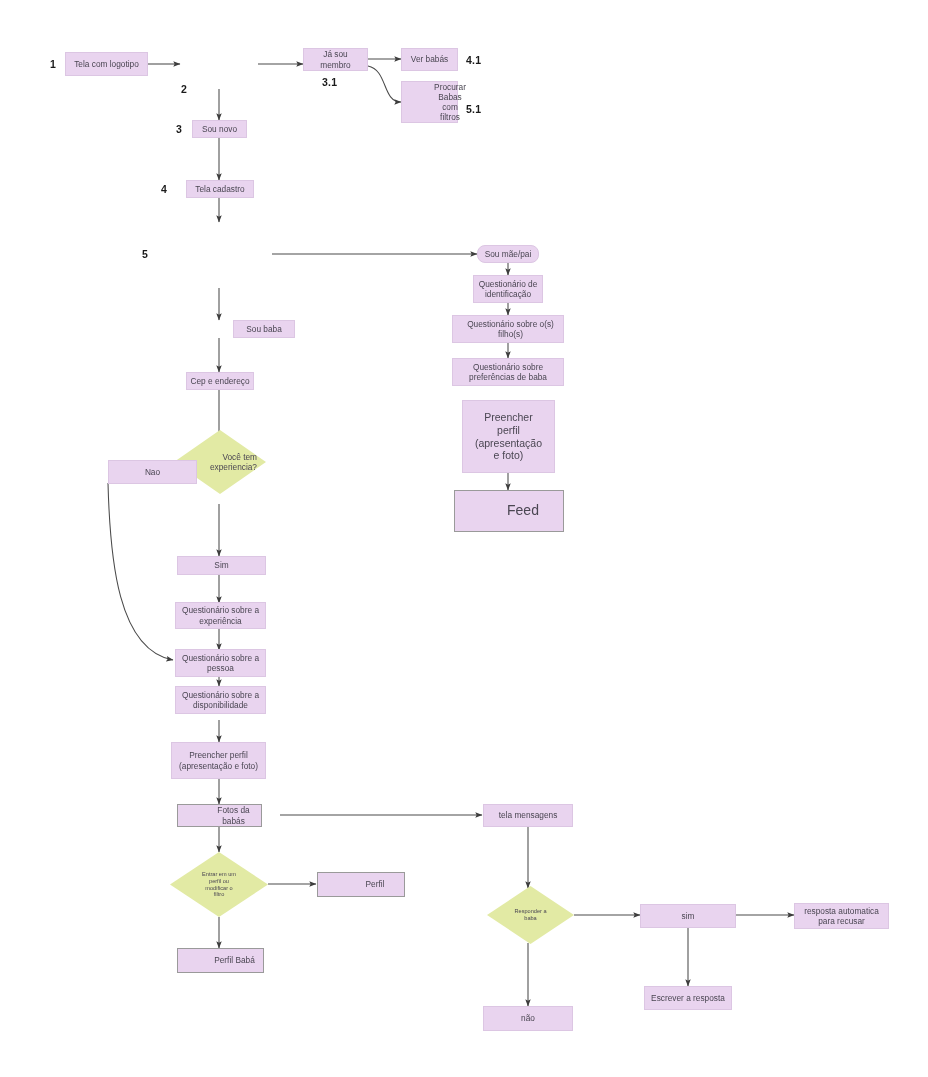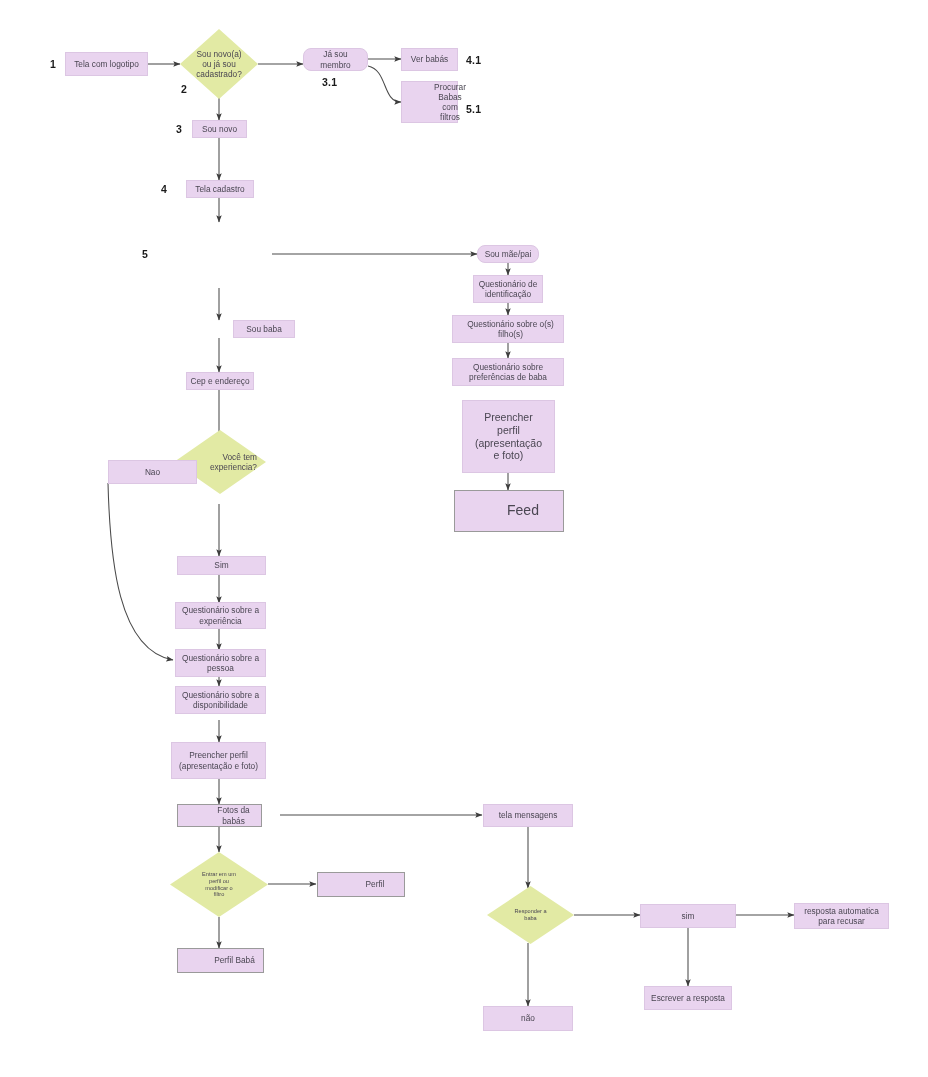--- a/index.html
+++ b/index.html
@@ -160,28 +160,22 @@
   <div class="num" style="left:181px; top:83px;">2</div>
   <div class="num" style="left:176px; top:123px;">3</div>
   <div class="num" style="left:161px; top:183px;">4</div>
   <div class="num" style="left:142px; top:248px;">5</div>
   <div class="num" style="left:322px; top:76px;">3.1</div>
   <div class="num" style="left:466px; top:54px;">4.1</div>
   <div class="num" style="left:466px; top:103px;">5.1</div>
 
   <div class="node box" style="left:65px; top:52px; width:83px; height:24px;">Tela com logotipo</div>
 
-  <div class="node diamond" style="left:180px; top:29px; width:78px; height:70px;">
-    <span class="dia-shape"></span>
-    <span class="dia-label">Sou novo(a)
-ou já sou
-cadastrado?</span>
-  </div>
-
-  <div class="node box" style="left:303px; top:48px; width:65px; height:23px;border-radius:8px;">Já sou membro</div>
+
+  <div class="node box" style="left:303px; top:48px; width:65px; height:23px;">Já sou membro</div>
   <div class="node box" style="left:401px; top:48px; width:57px; height:23px;">Ver babás</div>
   <div class="node box" style="left:401px; top:81px; width:57px; height:42px;padding-left:44px;">Procurar
 Babas com
 filtros</div>
 
   <div class="node box" style="left:192px; top:120px; width:55px; height:18px;">Sou novo</div>
   <div class="node box" style="left:186px; top:180px; width:68px; height:18px;">Tela cadastro</div>
 
 
   <div class="node box" style="left:477px; top:245px; width:62px; height:18px;border-radius:8px;">Sou mãe/pai</div>

